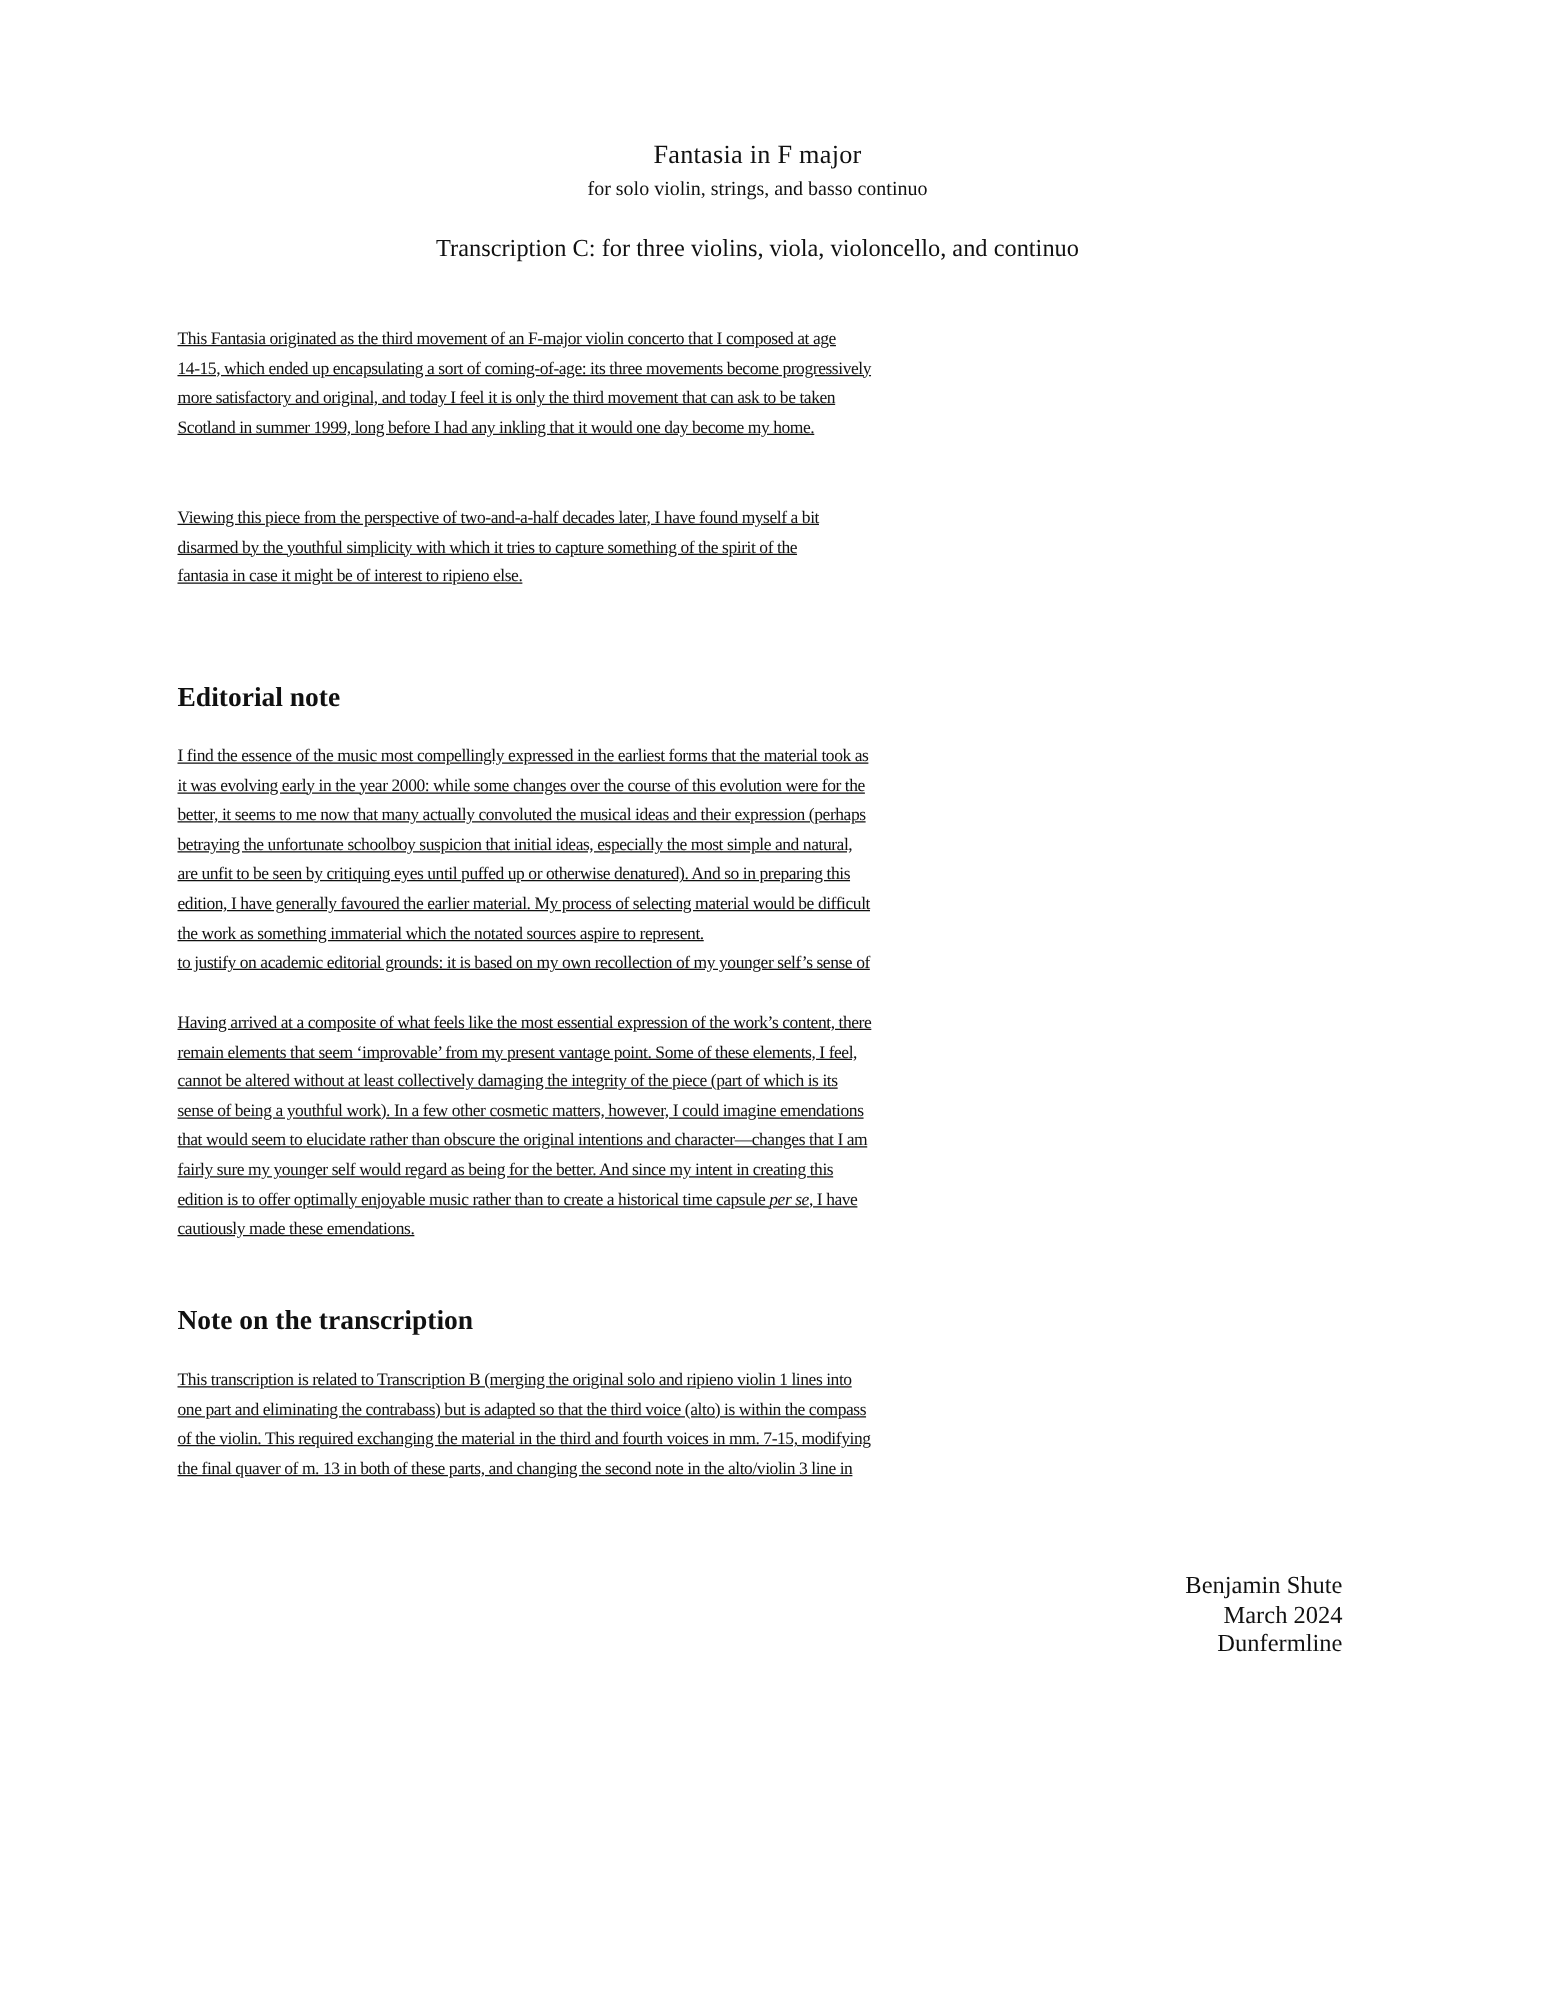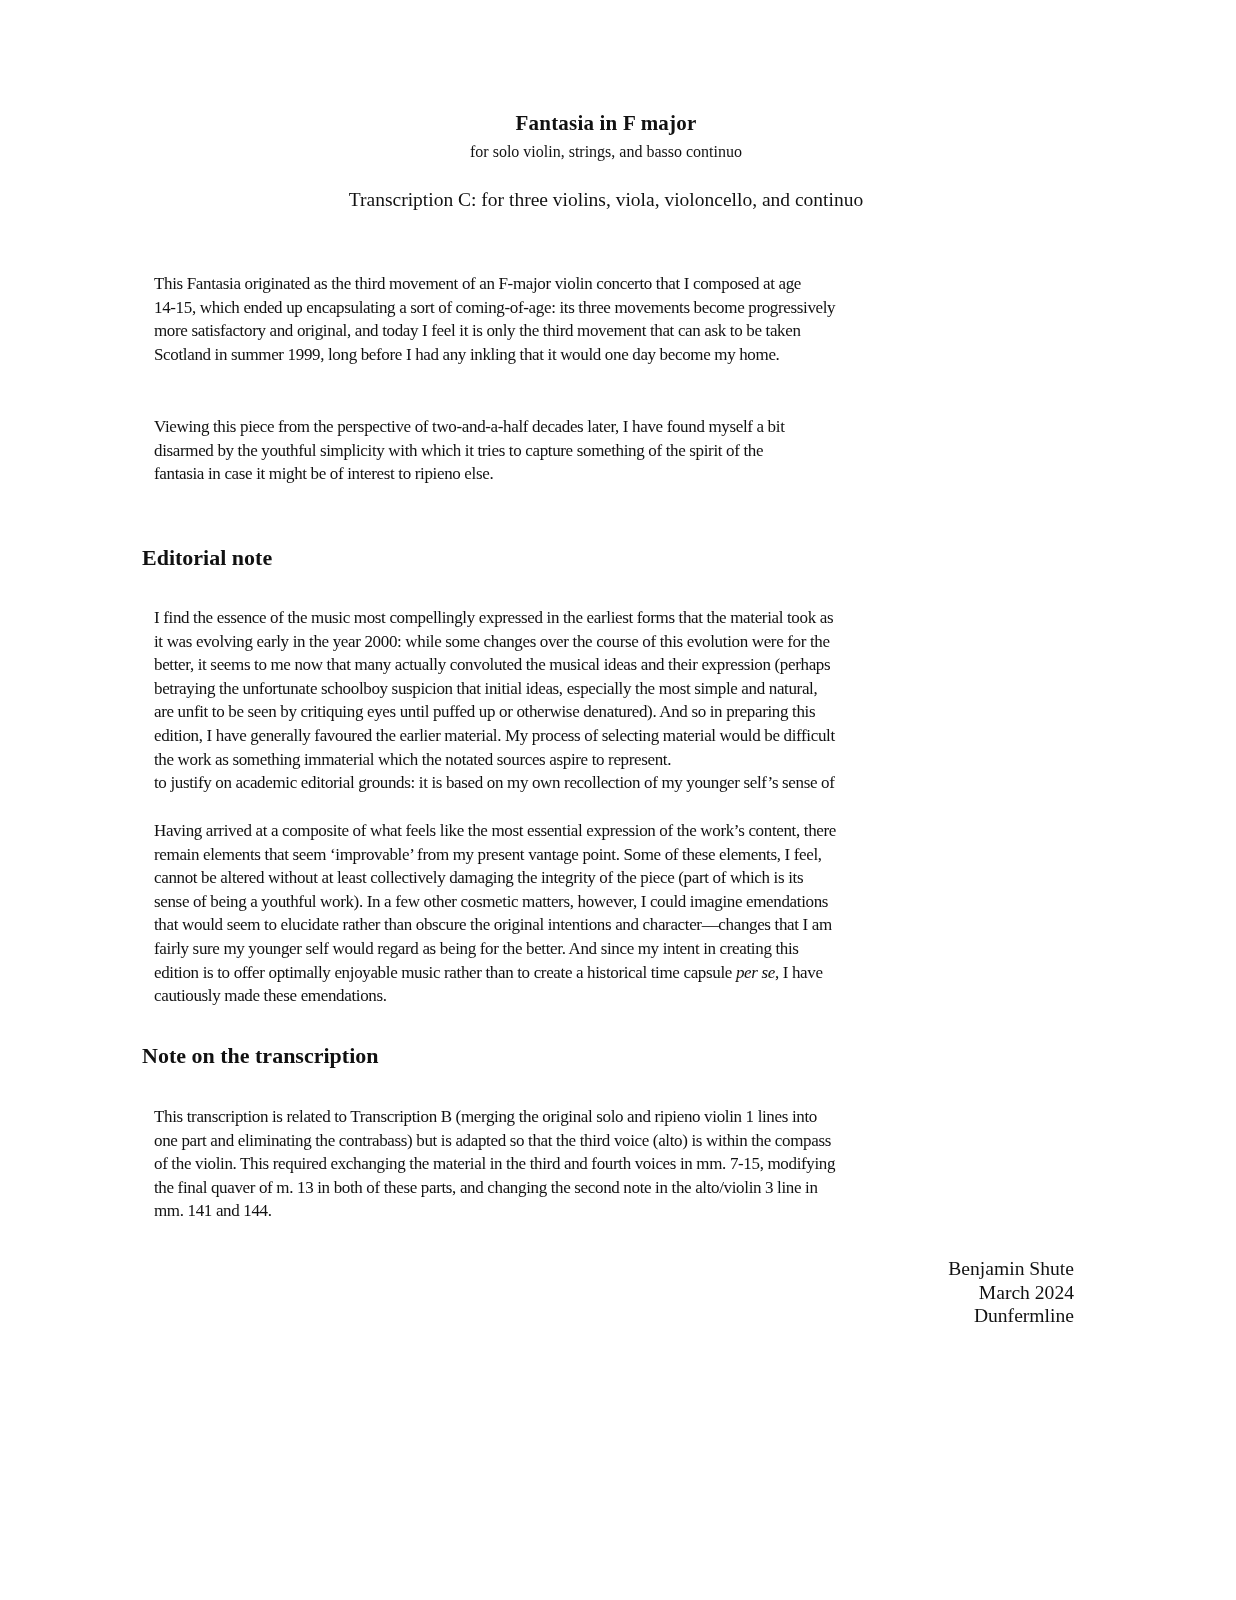--- a/index.html
+++ b/index.html
@@ -23,41 +23,42 @@
     }
     .title-block {
       position: absolute;
       left: 0;
       width: 928px;
       text-align: center;
     }
     .title {
       top: 110px;
       font-size: 21px;
-      font-weight: bold;
+      font-weight: normal;
       line-height: 26px;
       letter-spacing: 0.2px;
     }
     .subtitle {
       top: 139px;
       font-size: 16px;
       line-height: 26px;
     }
     .transcription-line {
       top: 187px;
       font-size: 19.5px;
       line-height: 26px;
     }
     .para {
       position: absolute;
       left: 0;
       width: 940px;
-      font-size: 17px;
+      font-size: 14px;
       line-height: 23.6px;
-      margin: 12px;
+      margin: 0;
+      text-decoration: underline;
     }
     .para .ln {
       display: block;
       white-space: nowrap;
       letter-spacing: -0.35px;
     }
     .heading {
       position: absolute;
       left: 0;
       font-size: 22px;
@@ -120,21 +121,20 @@
     <span class="ln">cautiously made these emendations.</span>
   </p>
 
   <div class="heading" style="top:1044px;">Note on the transcription</div>
 
   <p class="para" style="top:1093px;">
     <span class="ln">This transcription is related to Transcription B (merging the original solo and ripieno violin 1 lines into</span>
     <span class="ln">one part and eliminating the contrabass) but is adapted so that the third voice (alto) is within the compass</span>
     <span class="ln">of the violin.  This required exchanging the material in the third and fourth voices in mm. 7-15, modifying</span>
     <span class="ln">the final quaver of m. 13 in both of these parts, and changing the second note in the alto/violin 3 line in</span>
-    <span class="ln">mm. 141 and 144.</span>
   </p>
 
   <div class="signature">
     <span>Benjamin Shute</span>
     <span>March 2024</span>
     <span>Dunfermline</span>
   </div>
 
 </div>
 

